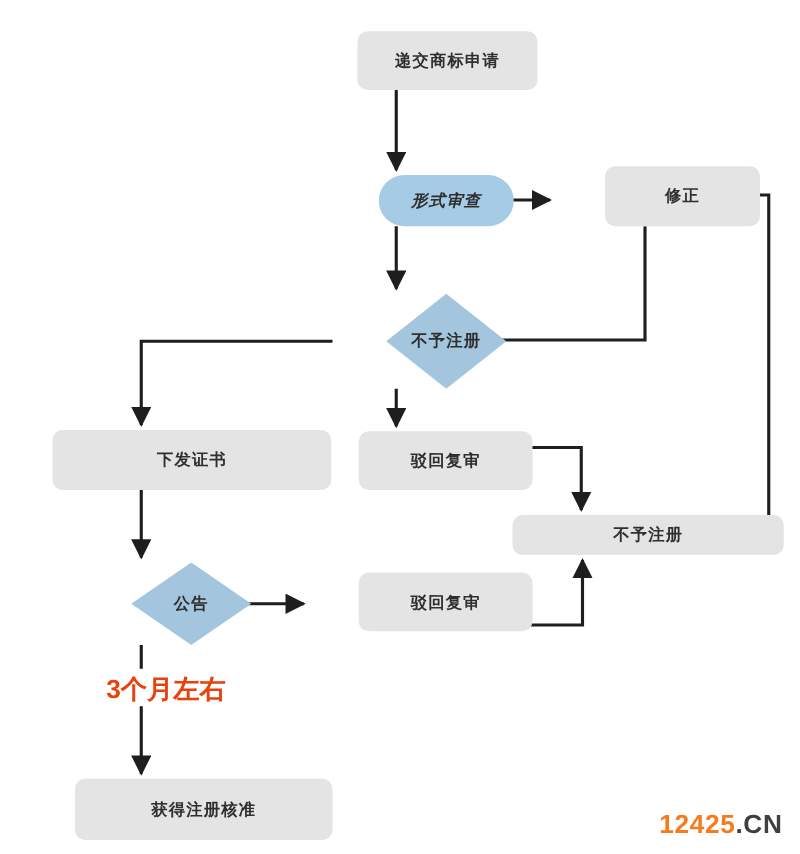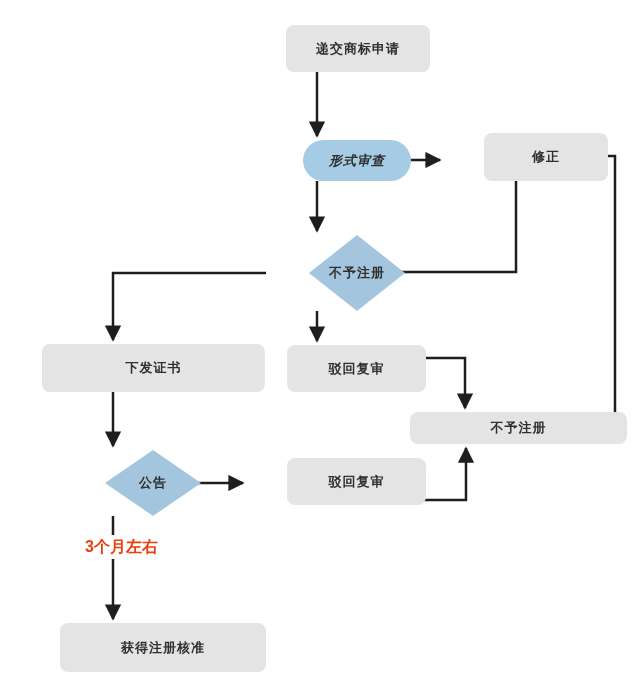--- a/index.html
+++ b/index.html
@@ -54,21 +54,21 @@
   #n-reject1     { left: 247px; top: 345px; width: 139px; height: 47px; }
   #n-noreg       { left: 370px; top: 412px; width: 217px; height: 32px; }
   #n-announce    { left: 65px;  top: 450px; width: 96px;  height: 66px; }
   #n-reject2     { left: 247px; top: 458px; width: 139px; height: 47px; }
   #n-approved    { left: 20px;  top: 623px; width: 206px; height: 49px; }
   #duration-note {
     position: absolute;
     left: 83px; top: 537px;
     z-index: 3;
     color: #e8410e;
-    font-size: 16px;
+    font-size: 21px;
     font-weight: 700;
     background: #ffffff;
     padding: 0 2px;
   }
   #brand-watermark {
     position: absolute;
     right: 14px; bottom: 11px;
     z-index: 3;
     font-size: 21px;
     font-weight: 800;
@@ -141,14 +141,17 @@
   <div class="node" id="n-reject2">
     <span>驳回复审</span>
   </div>
 
   <div class="node" id="n-approved">
     <span>获得注册核准</span>
   </div>
 
   <div id="duration-note">3个月左右</div>
 
+  <div id="brand-watermark">
+    <span class="brand">12425</span><span class="tld">.CN</span>
+  </div>
 
 </div>
 
 </body></html>

